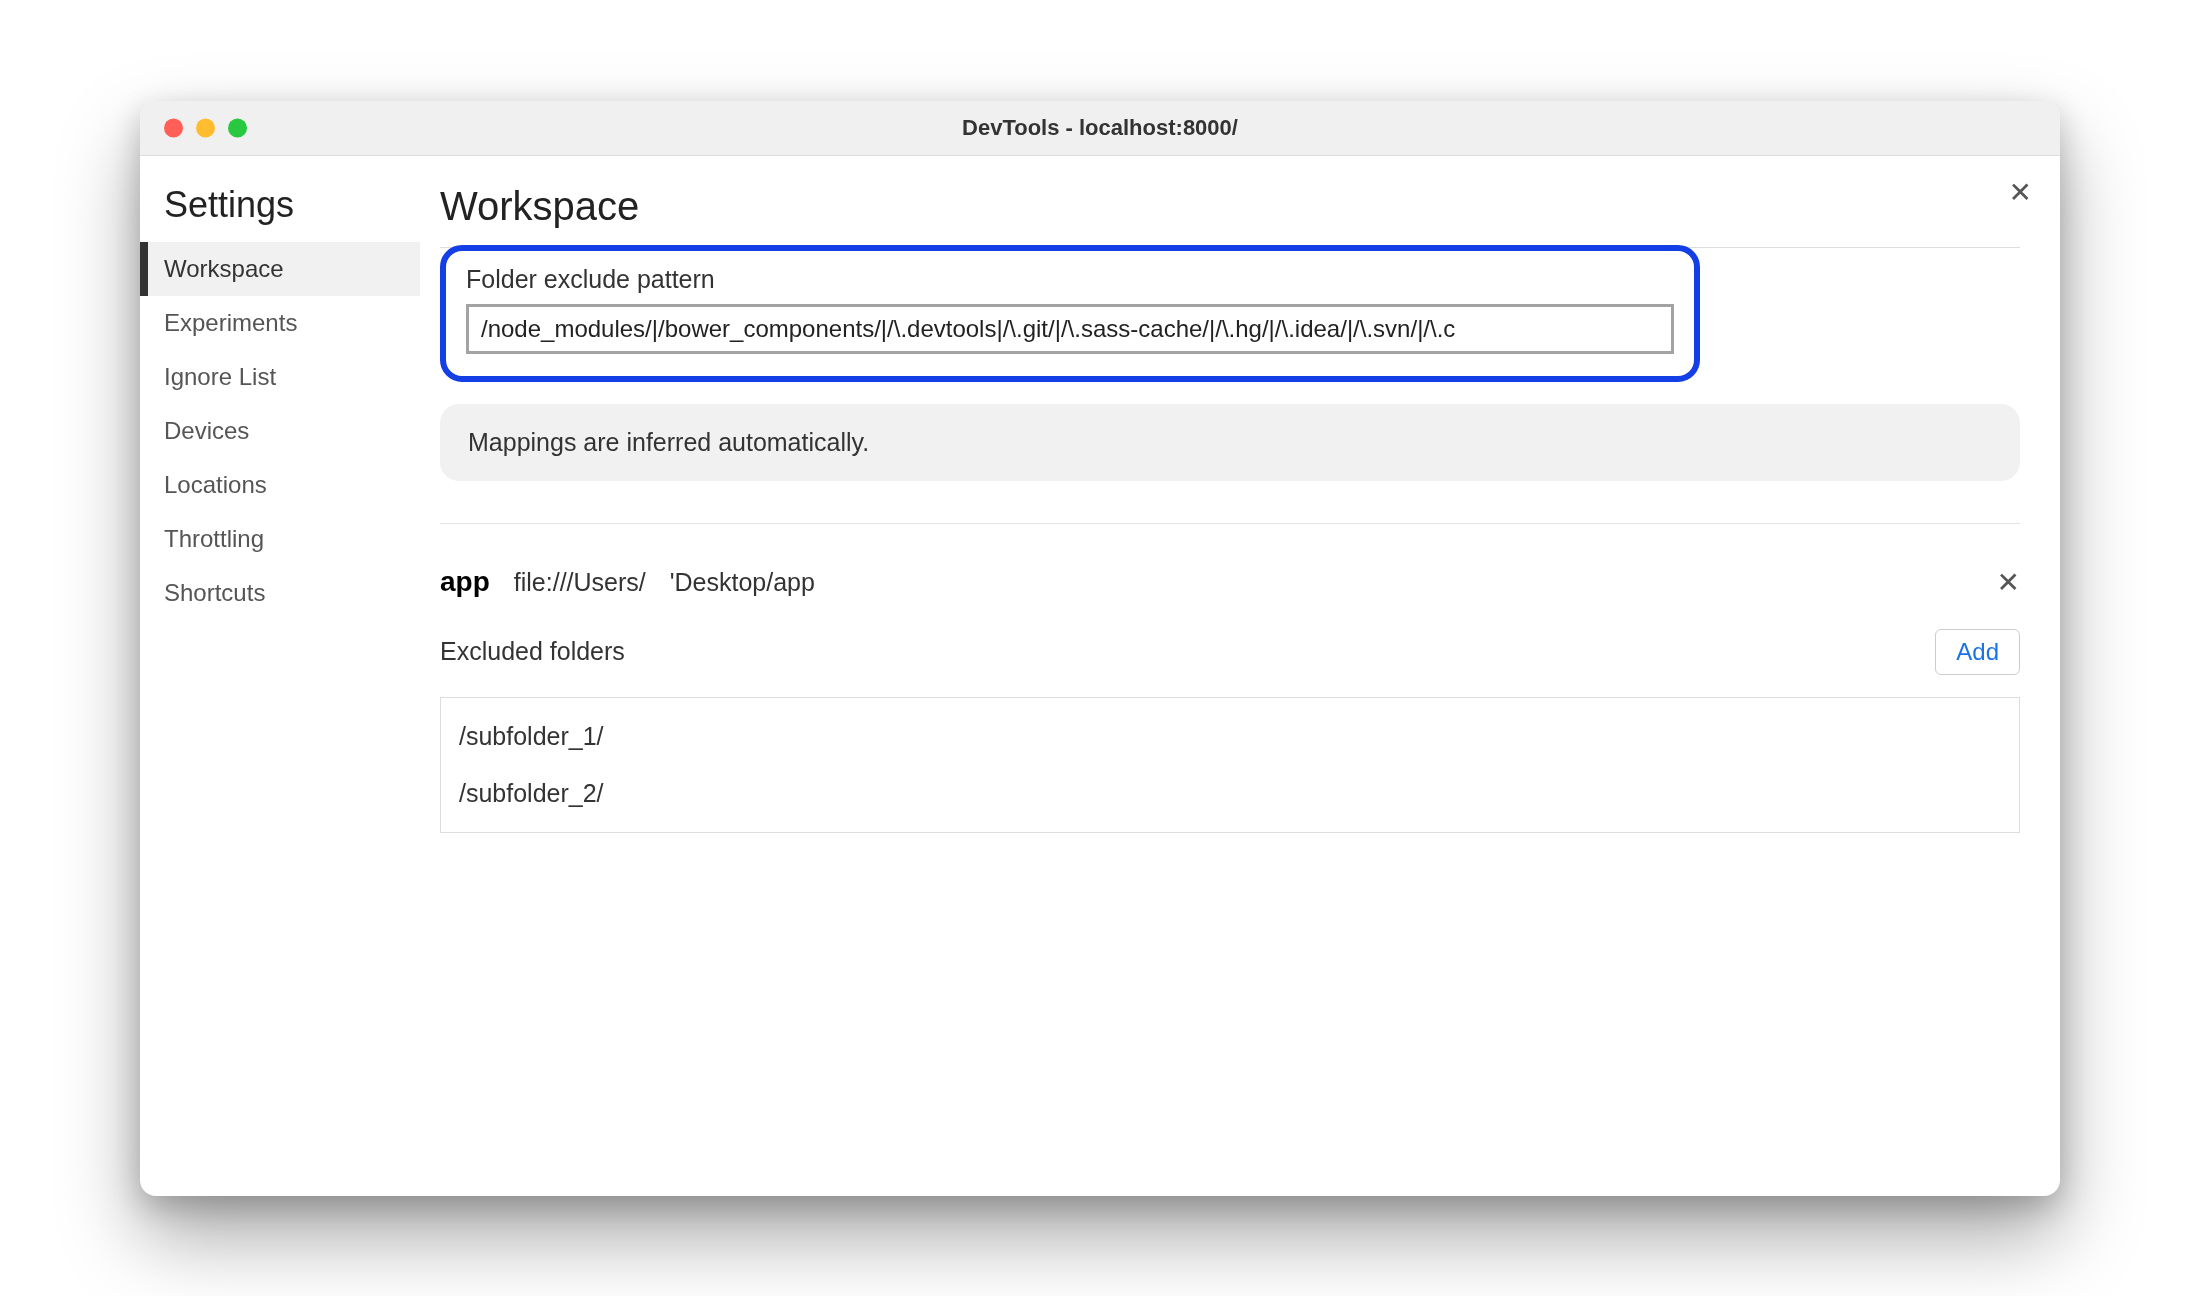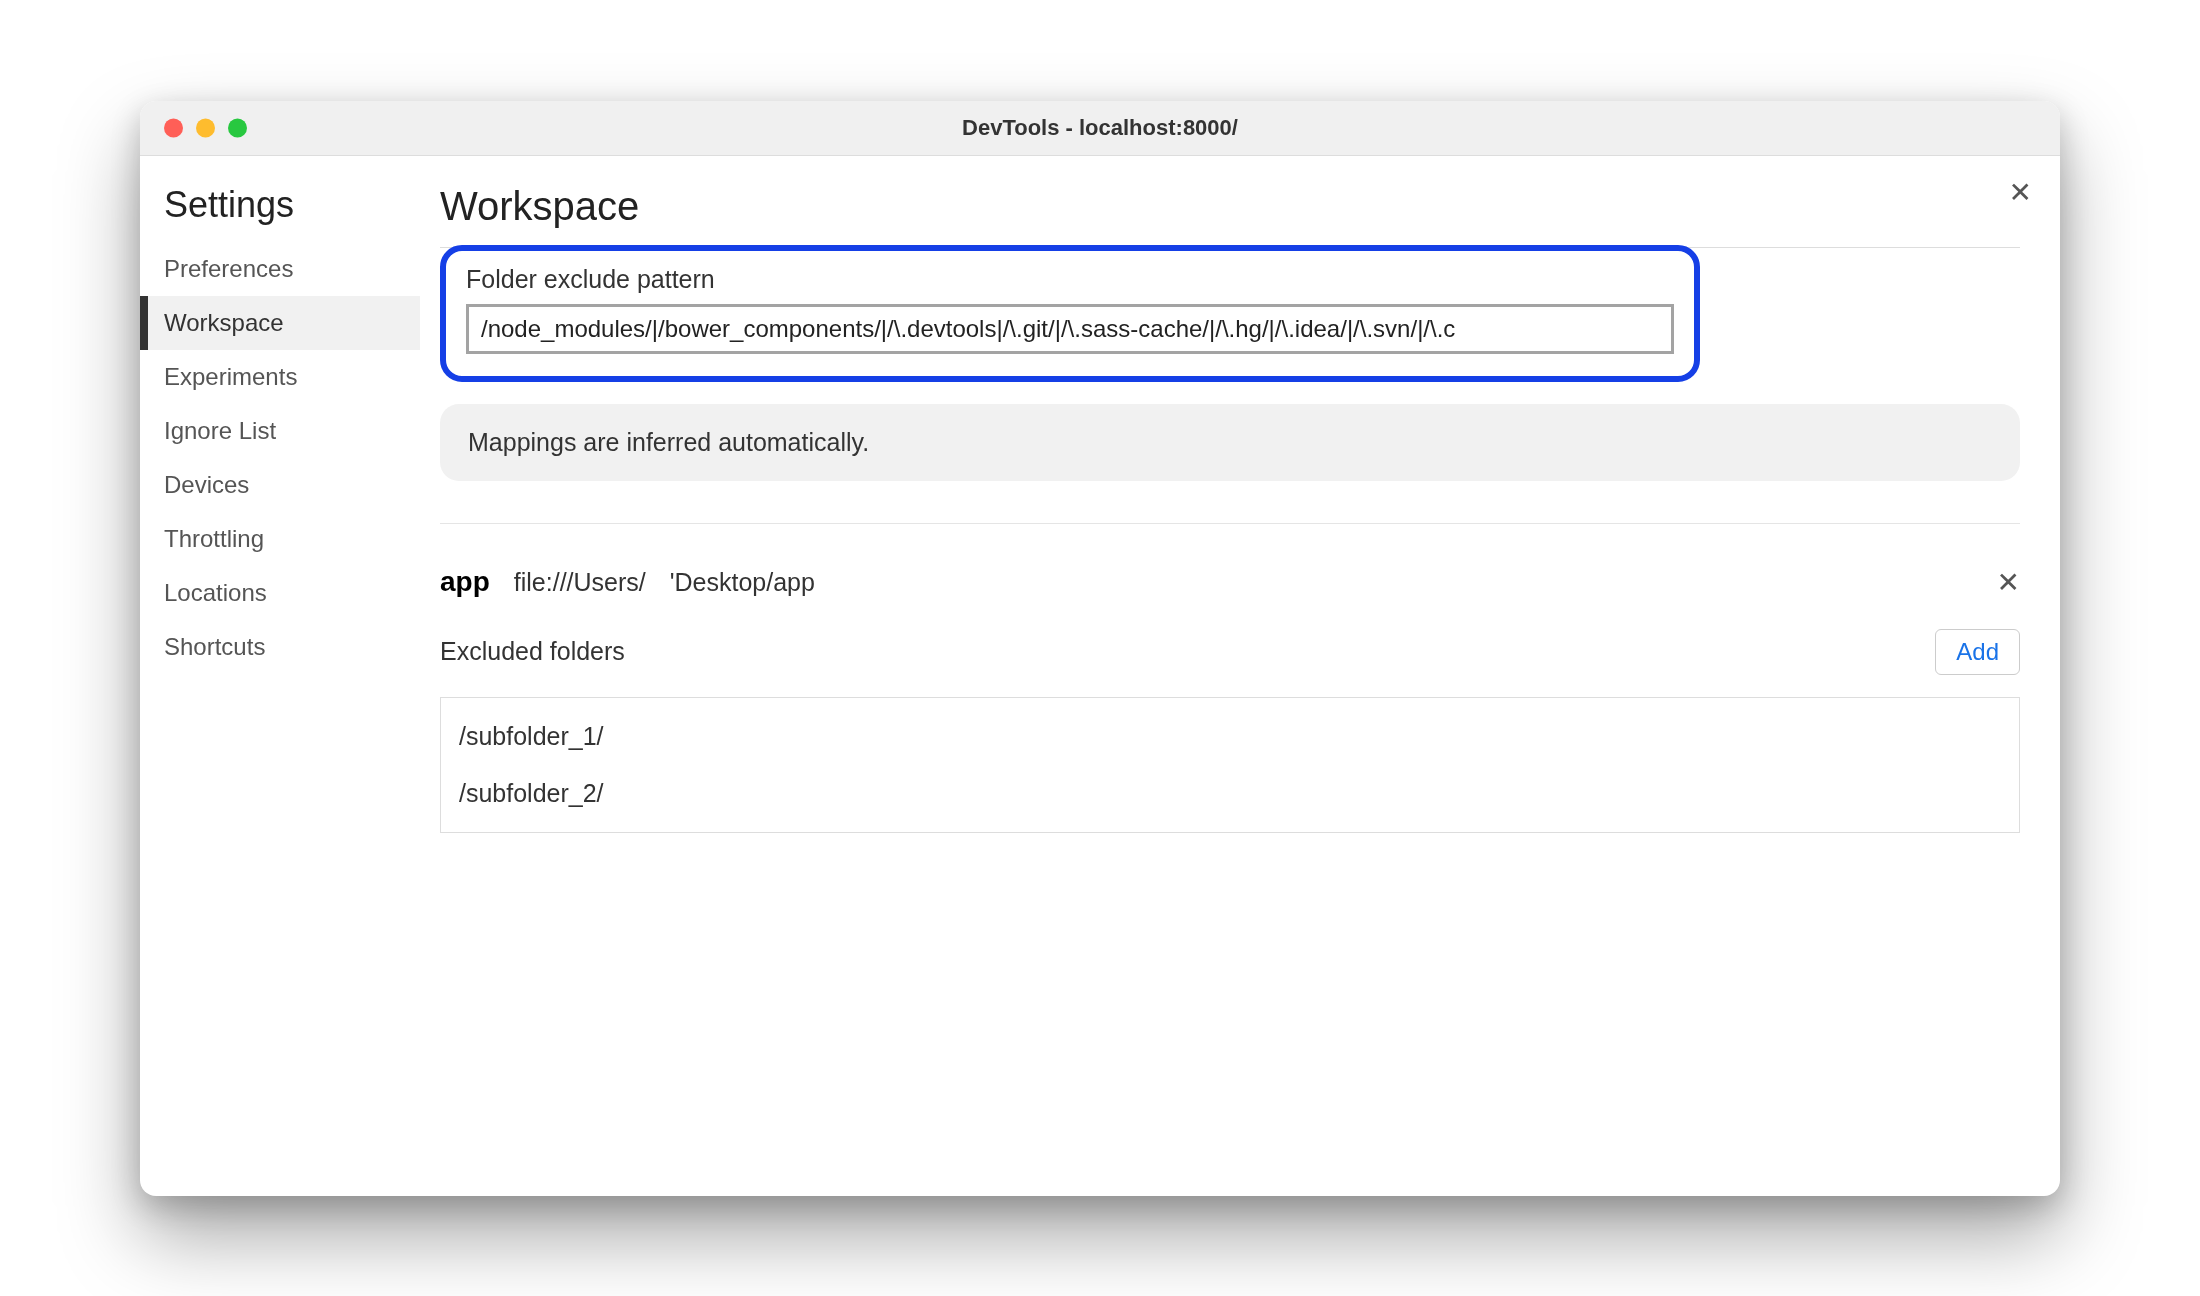--- a/index.html
+++ b/index.html
@@ -207,27 +207,26 @@
         <div class="dot red"></div>
         <div class="dot yellow"></div>
         <div class="dot green"></div>
       </div>
       <div class="title">DevTools - localhost:8000/</div>
     </div>
     <div class="content">
       <div class="close-x">✕</div>
       <div class="sidebar">
         <h1>Settings</h1>
-        <div class="sidebar-item">Preferences</div>
         <div class="sidebar-item active">Workspace</div>
         <div class="sidebar-item">Experiments</div>
         <div class="sidebar-item">Ignore List</div>
         <div class="sidebar-item">Devices</div>
+        <div class="sidebar-item">Locations</div>
         <div class="sidebar-item">Throttling</div>
-        <div class="sidebar-item">Locations</div>
         <div class="sidebar-item">Shortcuts</div>
       </div>
       <div class="main">
         <h1>Workspace</h1>
         <div class="divider"></div>
         <div class="highlight-box">
           <div class="field-label">Folder exclude pattern</div>
           <input class="text-input" type="text" value="/node_modules/|/bower_components/|/\.devtools|/\.git/|/\.sass-cache/|/\.hg/|/\.idea/|/\.svn/|/\.c" style="">
         </div>
         <div class="info-box">Mappings are inferred automatically.</div>

